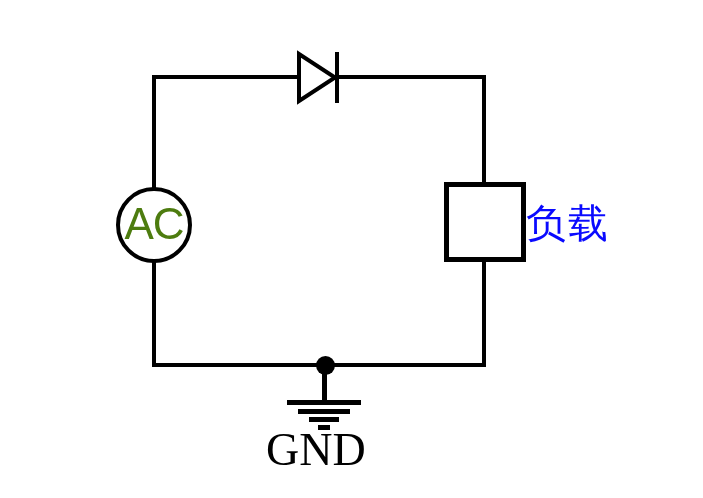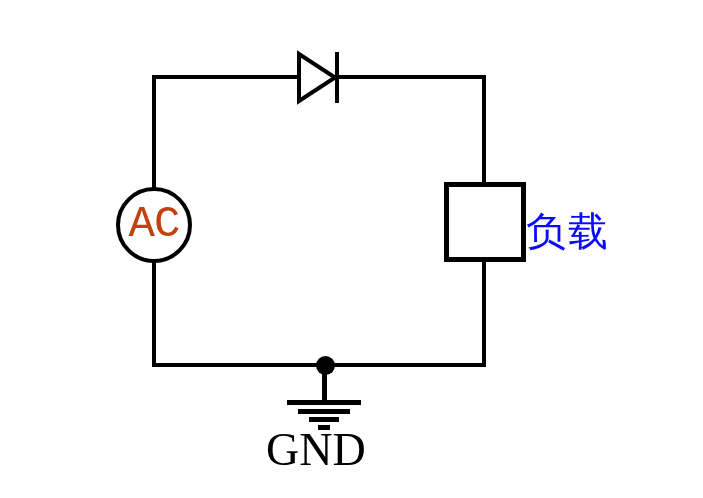--- a/index.html
+++ b/index.html
@@ -35,24 +35,24 @@
     width: 76px; height: 76px;
     box-sizing: border-box;
     border: 4px solid #000000;
     border-radius: 50%;
     background: #ffffff;
     display: flex;
     align-items: center;
     justify-content: center;
   }
   .ac-label {
-    font-family: Liberation Mono, monospace;
+    font-family: Liberation Sans, sans-serif;
     font-size: 44px;
     line-height: 1;
-    color: #c2410c;
+    color: #4d7c0f;
     letter-spacing: -1px;
     transform: translateY(-1px);
   }
 
   
   .diode-svg {
     position: absolute;
     left: 295px; top: 49px;
     width: 48px; height: 58px;
   }
@@ -68,21 +68,20 @@
   }
   .load-label {
     position: absolute;
     left: 526px; top: 201px;
     font-family: "Liberation Serif", "DejaVu Sans", serif;
     font-size: 40px;
     line-height: 1.15;
     color: #0a0aff;
     letter-spacing: 2px;
     white-space: nowrap;
-    margin-top: 8px;
   }
 
   
   .junction-dot {
     position: absolute;
     left: 316px; top: 356px;
     width: 19px; height: 19px;
     border-radius: 50%;
     background: #000000;
   }

